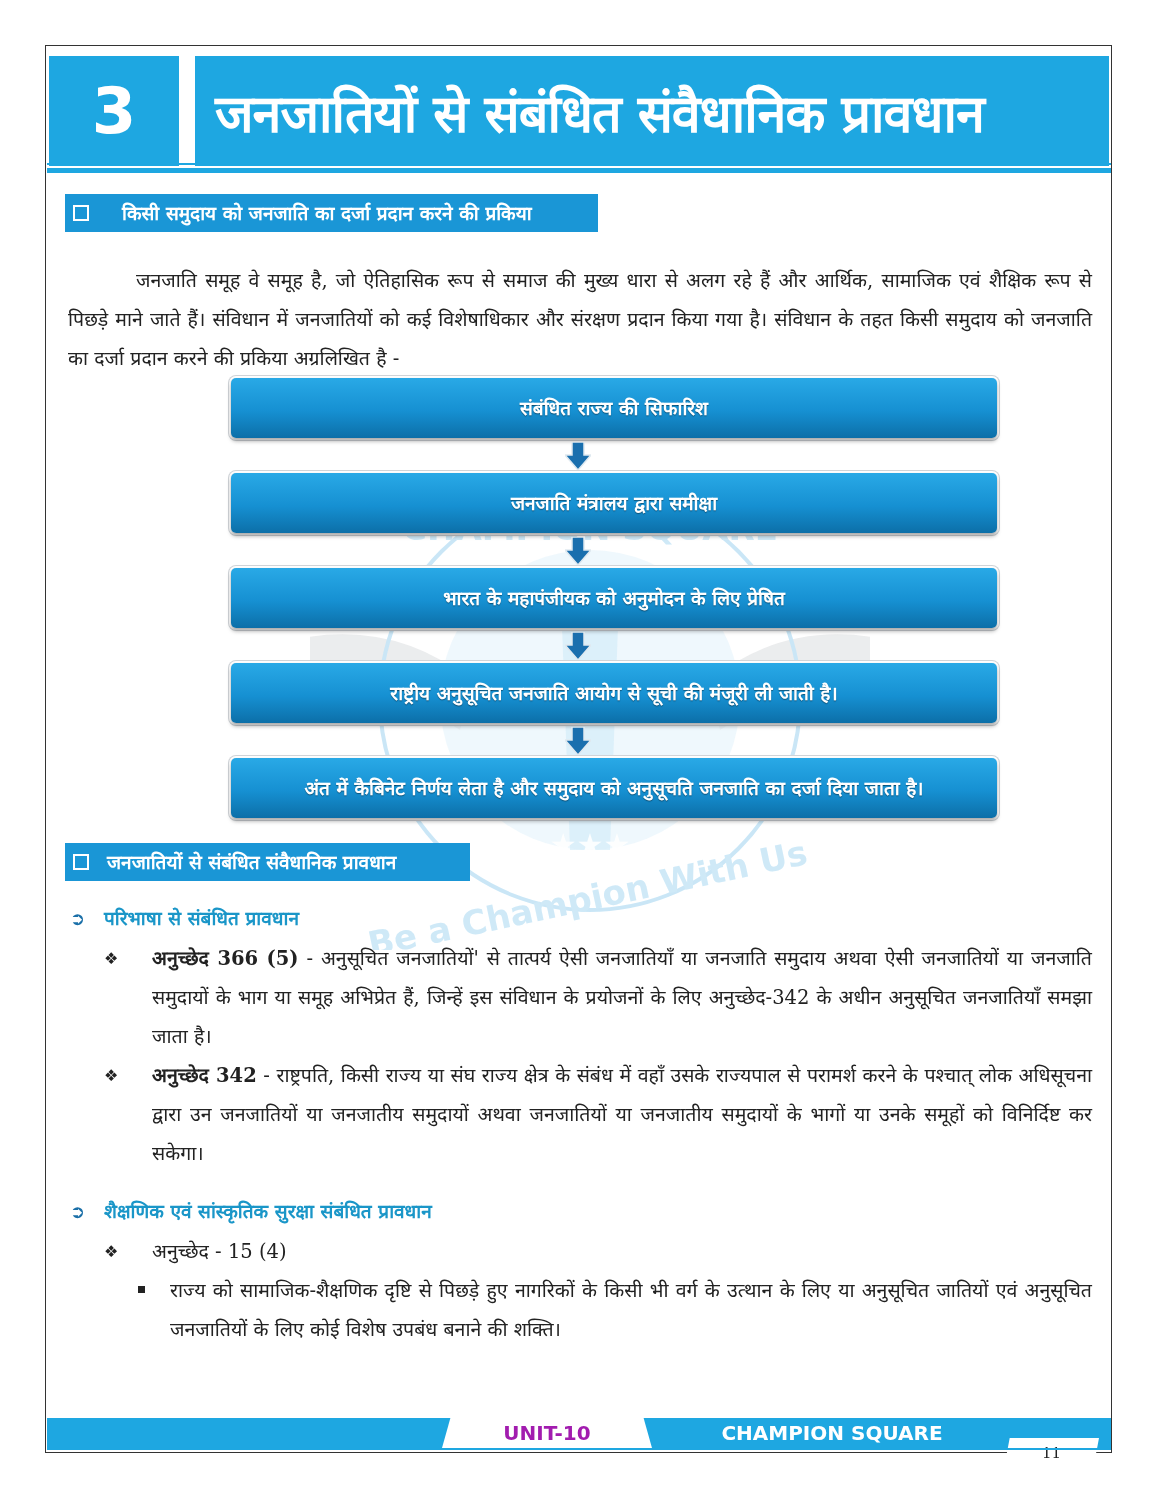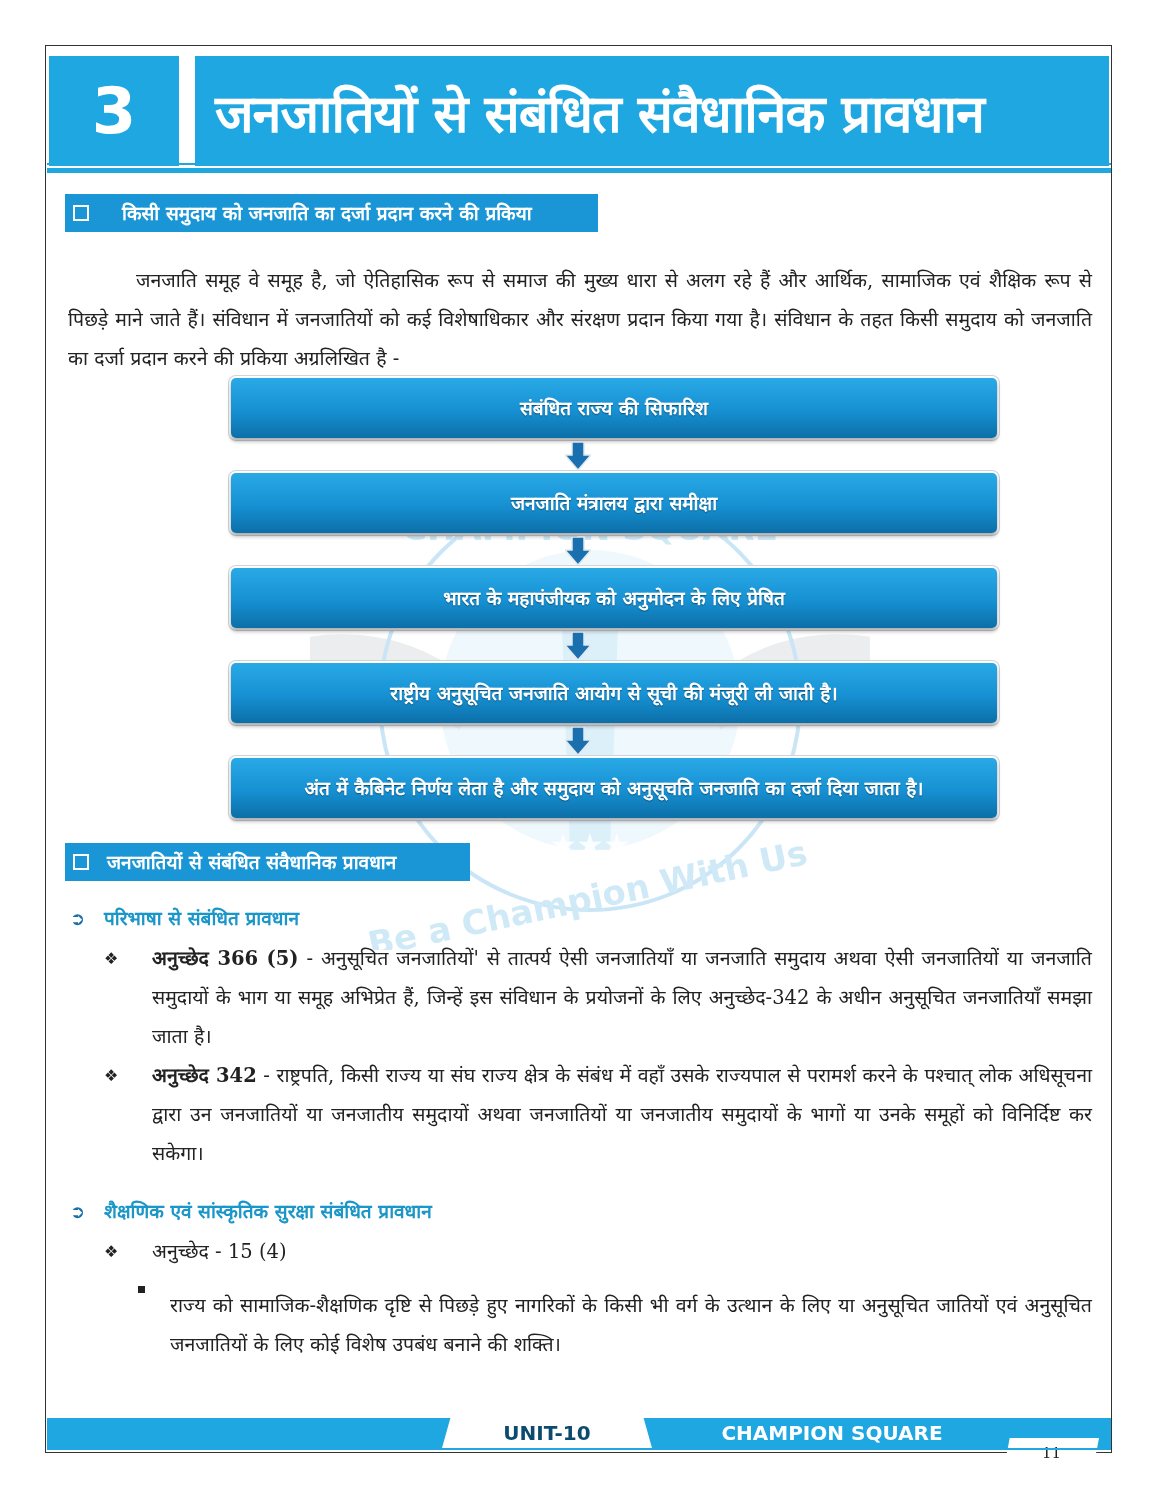--- a/index.html
+++ b/index.html
@@ -51,26 +51,26 @@
 
   .bullet-block { position: absolute; left: 104px; width: 988px; font-family: "DejaVu Serif", "Liberation Serif", serif;
                   font-size: 19.5px; line-height: 39px; color: #222; text-align: justify; }
   .bullet-block .diamond { position: absolute; left: 0; top: 0; font-size: 16px; color: #222; }
   .bullet-block .content { margin-left: 48px; }
   .bullet-block b { font-weight: bold; }
 
   .square-bullet-block { position: absolute; left: 138px; width: 954px; font-family: "DejaVu Serif", "Liberation Serif", serif;
                          font-size: 19.5px; line-height: 39px; color: #222; text-align: justify; }
   .square-bullet-block .sq { position: absolute; left: 0; top: 15px; width: 7px; height: 7px; background: #222; }
-  .square-bullet-block .content { margin-left: 32px; margin-top: 15px; }
+  .square-bullet-block .content { margin-left: 32px; }
 
   
   .footer { position: absolute; left: 47px; top: 1418px; width: 1064px; height: 30px; background: #1ea7e1; }
   .footer-unit { position: absolute; left: 395px; top: 0; width: 210px; height: 30px; background: #fff;
-                 clip-path: polygon(4% 0, 96% 0, 100% 100%, 0 100%); color: #0c4a6e; font-weight: bold; font-size: 20px;
+                 clip-path: polygon(4% 0, 96% 0, 100% 100%, 0 100%); color: #a21caf; font-weight: bold; font-size: 20px;
                  display: flex; align-items: center; justify-content: center; }
   .footer-brand { position: absolute; left: 640px; top: 0; width: 290px; height: 30px; color: #fff; font-weight: bold;
                   font-size: 20px; display: flex; align-items: center; justify-content: center; }
   .footer-page { position: absolute; left: 957px; top: 0; width: 95px; height: 30px; background: #fff;
                  clip-path: polygon(6% 0, 100% 0, 94% 100%, 0 100%); color: #222; font-family: "DejaVu Serif", serif;
                  font-size: 15px; display: flex; align-items: center; justify-content: center; margin-top: 20px; }
   .footer-rule { position: absolute; left: 47px; top: 1448px; width: 1064px; height: 2px; background: #1ea7e1; }
 </style>
 </head>
 <body>

